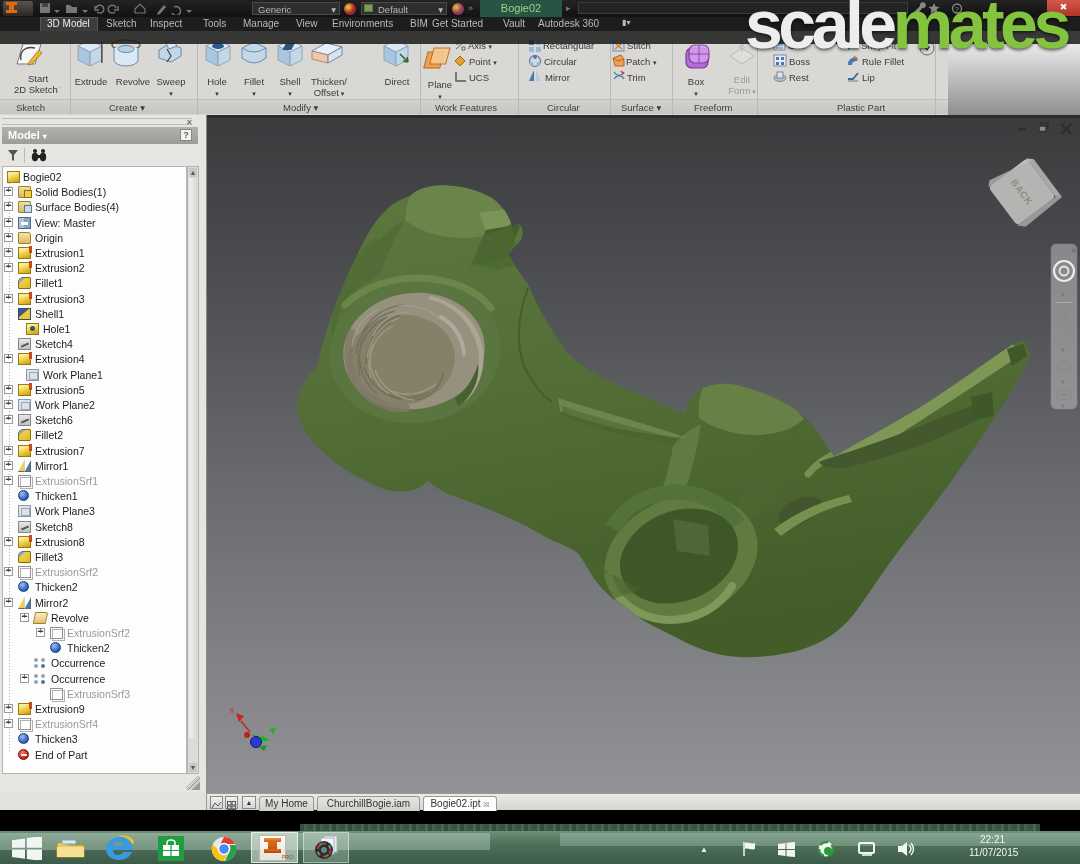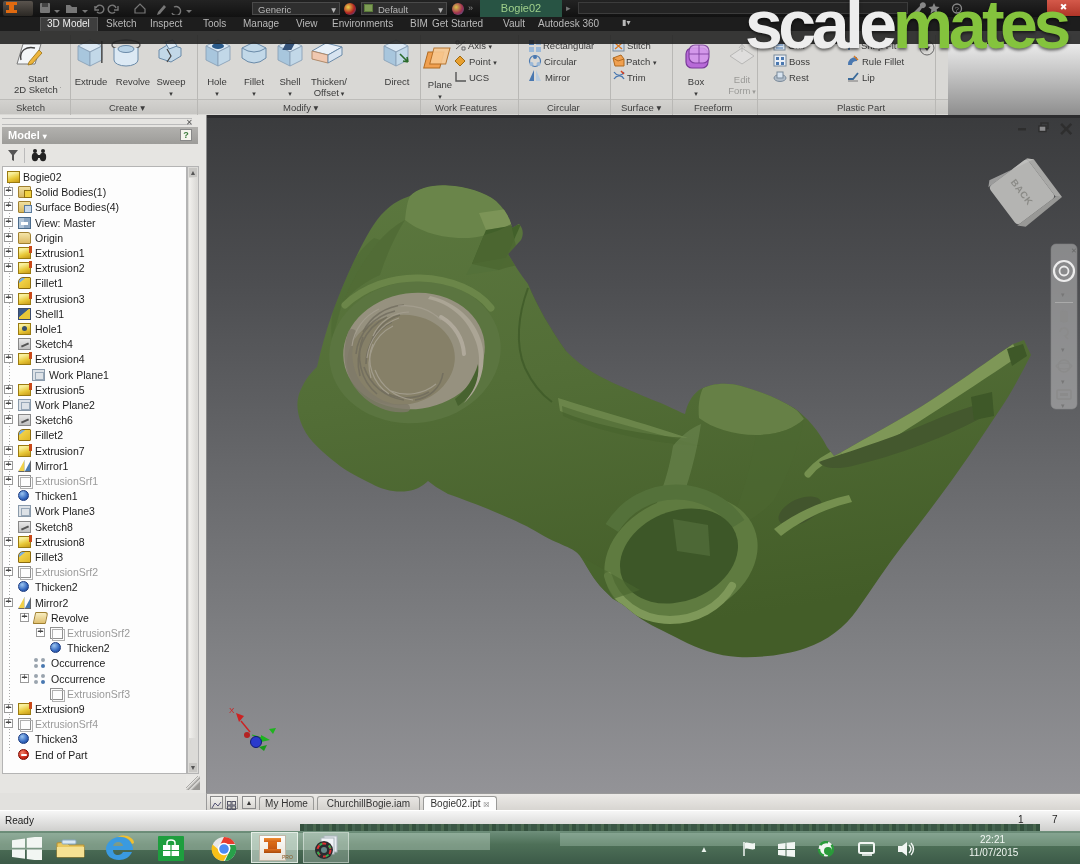--- a/index.html
+++ b/index.html
@@ -387,34 +387,34 @@
         </div>
 <div class="trow" style="left:0;top:125px;width:183px">
           <s class="pm" style="left:1px">+</s>
           <i class="tic i-extr" style="left:15px"></i>
           <span class="lb" style="left:32px">Extrusion3</span>
         </div>
 <div class="trow" style="left:0;top:140px;width:183px">
           <i class="tic i-shell" style="left:15px"></i>
           <span class="lb" style="left:32px">Shell1</span>
         </div>
-<div class="trow" style="left:0;top:155px;width:216px">
+<div class="trow" style="left:8px;top:155px;width:216px">
           <i class="tic i-hole" style="left:15px"></i>
           <span class="lb" style="left:32px">Hole1</span>
         </div>
 <div class="trow" style="left:0;top:170px;width:183px">
           <i class="tic i-sketch" style="left:15px"></i>
           <span class="lb" style="left:32px">Sketch4</span>
         </div>
 <div class="trow" style="left:0;top:185px;width:183px">
           <s class="pm" style="left:1px">+</s>
           <i class="tic i-extr" style="left:15px"></i>
           <span class="lb" style="left:32px">Extrusion4</span>
         </div>
-<div class="trow" style="left:14px;top:201px;width:218px">
+<div class="trow" style="left:8px;top:201px;width:218px">
           <i class="tic i-wplane" style="left:15px"></i>
           <span class="lb" style="left:32px">Work Plane1</span>
         </div>
 <div class="trow" style="left:0;top:216px;width:183px">
           <s class="pm" style="left:1px">+</s>
           <i class="tic i-extr" style="left:15px"></i>
           <span class="lb" style="left:32px">Extrusion5</span>
         </div>
 <div class="trow" style="left:0;top:231px;width:183px">
           <s class="pm" style="left:1px">+</s>
@@ -730,25 +730,20 @@
           <rect x="1.5" y="1.5" width="3.5" height="3.5" fill="none" stroke="#556"></rect>
           <rect x="6" y="1.5" width="3.5" height="3.5" fill="none" stroke="#556"></rect>
           <rect x="1.5" y="6" width="3.5" height="3.5" fill="none" stroke="#556"></rect>
           <rect x="6" y="6" width="3.5" height="3.5" fill="none" stroke="#556"></rect>
         </svg></div>
  <div class="abs" style="left:35px;top:2px;width:14px;height:13px;border:1px solid #8a8a8a;background:linear-gradient(#f2f1ee,#d8d6d2);font-size:7px;text-align:center;color:#333;line-height:12px">▲</div>
  <div class="btab" style="left:52px;width:55px">My Home</div>
  <div class="btab" style="left:110px;width:103px">ChurchillBogie.iam</div>
  <div class="btab" style="left:216px;width:74px;background:#fdfdfd;font-weight:normal">Bogie02.ipt <span style="font-size:7px;color:#777">☒</span></div>
 </div>
-<div class="abs" id="statusbar">
-      <span style="position:absolute;left:5px;top:4px">Ready</span>
-      <span style="position:absolute;left:1018px;top:3px">1</span>
-      <span style="position:absolute;left:1052px;top:3px">7</span>
-    </div>
 <div class="abs" id="wmband2"></div>
 <div class="abs" id="taskbar">
  <div class="abs" style="left:0;top:2px;width:490px;height:17px;background:rgba(215,235,222,0.35)"></div>
  <div class="abs" style="left:560px;top:2px;width:520px;height:13px;background:rgba(200,225,210,0.30)"></div>
  <svg class="abs" style="left:12px;top:6px" width="30" height="23" viewBox="0 0 30 23">
         <path d="M0,3.2 L13,1.4 L13,10.7 L0,10.7 Z M14.8,1.1 L30,-1 L30,10.7 L14.8,10.7 Z M0,12.4 L13,12.4 L13,21.7 L0,19.9 Z M14.8,12.4 L30,12.4 L30,24 L14.8,22 Z" fill="#f2f6f3"></path>
       </svg>
  <svg class="abs" style="left:55px;top:6px" width="31" height="23">
         <path d="M2,6 L2,20 L29,20 L29,8 L14,8 L11,5 Z" fill="#e8c860" stroke="#b89030"></path>
         <path d="M2,10 L29,10 L29,20 L2,20 Z" fill="linear-gradient(#f8e8a0,#e0b840)"></path>

